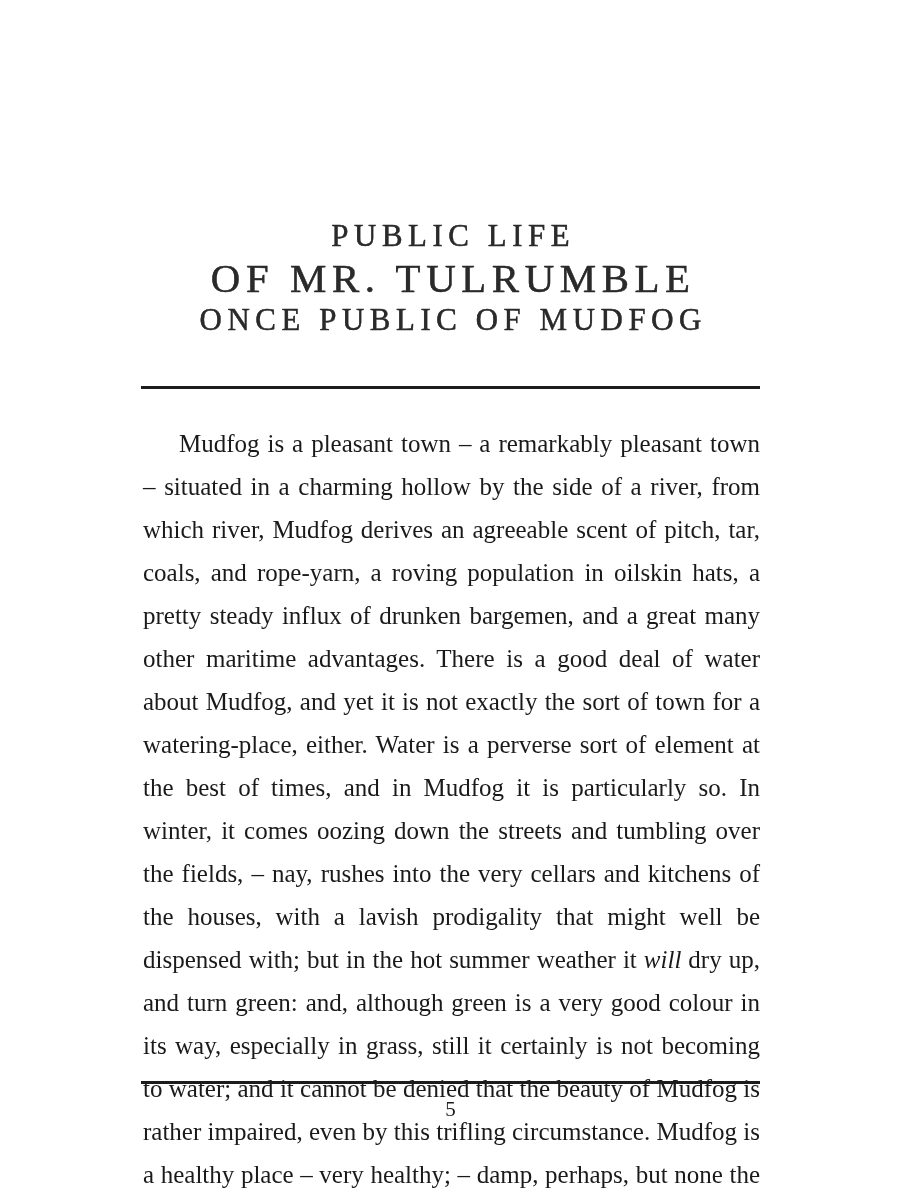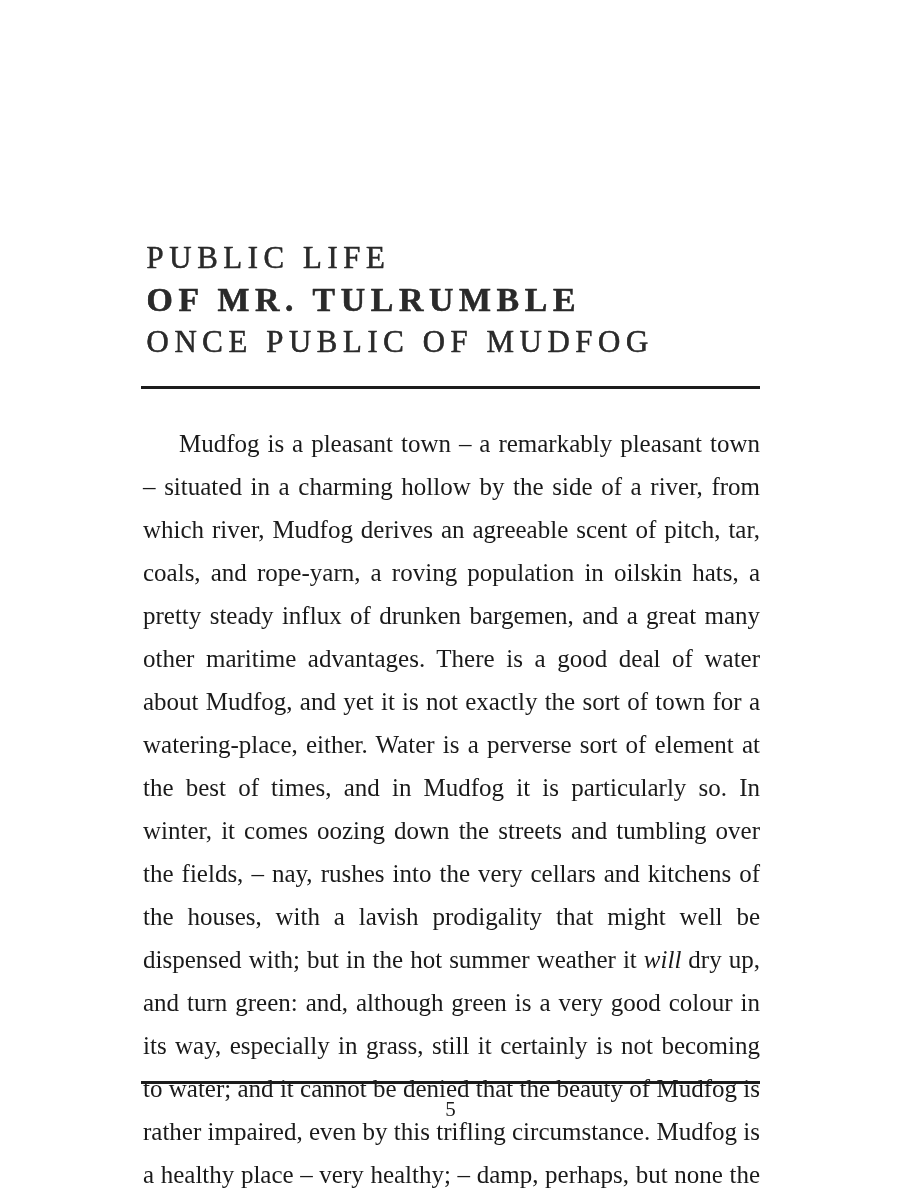--- a/index.html
+++ b/index.html
@@ -16,22 +16,23 @@
     overflow: hidden;
     font-family: "Liberation Serif", "DejaVu Serif", serif;
     color: #1a1a1a;
     -webkit-font-smoothing: antialiased;
   }
 
   
   .title-block {
     position: absolute;
     left: 141px;
-    top: 237px;
+    top: 215px;
     width: 619px;
+    text-align: center;
   }
 
   .title-line {
     display: block;
     font-family: "Liberation Serif", "DejaVu Serif", serif;
     font-size: 31px;
     line-height: 42px;
     font-weight: 400;
     letter-spacing: 5.5px;
     text-indent: 5.5px;
@@ -39,21 +40,21 @@
     white-space: nowrap;
     
     -webkit-text-stroke: 0.35px #2a2a2a;
     text-shadow:
        0.55px 0 0 #ffffff,
       -0.15px 0 0 #3a3a3a,
        0 0.35px 0 rgba(255,255,255,0.65);
   }
 
   .title-line.l1 { font-size: 31px; }
-  .title-line.l2 { font-size: 34px; font-weight: bold; }
+  .title-line.l2 { font-size: 41px; }
   .title-line.l3 { font-size: 31px; }
 
   
   .rule {
     position: absolute;
     left: 141px;
     width: 619px;
     height: 3px;
     background: #1c1c1c;
   }

